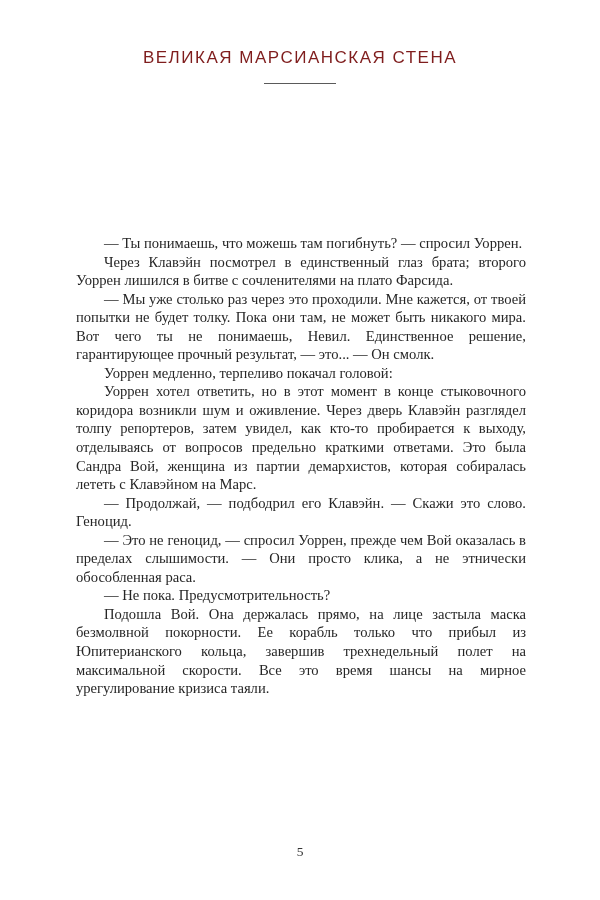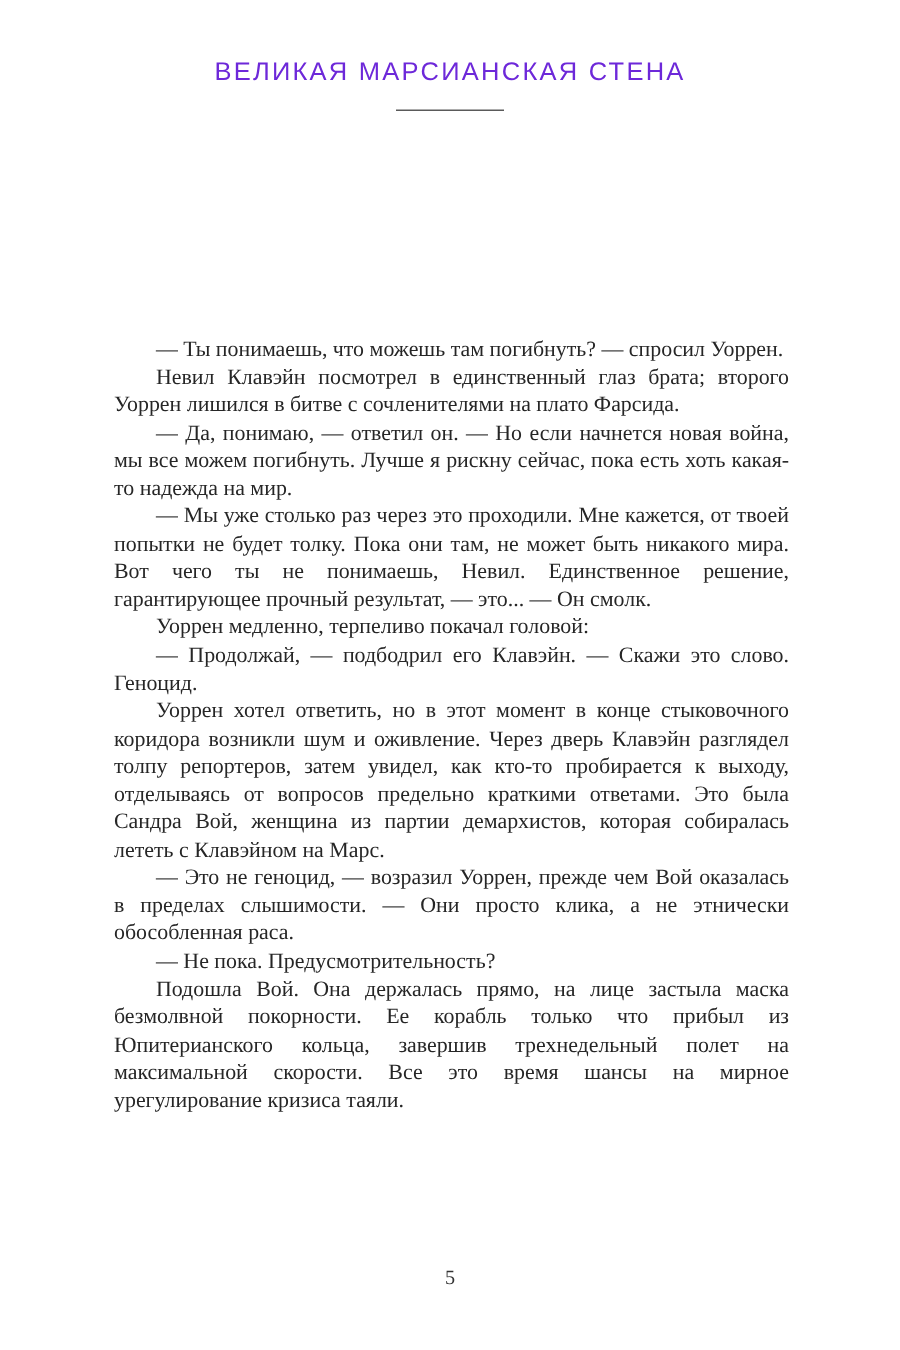--- a/index.html
+++ b/index.html
@@ -10,27 +10,27 @@
   .page {
     position: relative;
     width: 600px;
     height: 900px;
     background: #ffffff;
     overflow: hidden;
     font-family: "Liberation Serif", serif;
     color: #262626;
   }
   .chapter-title {
-    padding-top: 38px;
+    padding-top: 48px;
     text-align: center;
     font-family: "Liberation Sans", sans-serif;
     font-size: 17px;
     font-weight: 400;
     letter-spacing: 1.5px;
-    color: #6d28d9;
+    color: #7f1d1d;
   }
   .title-divider {
     width: 72px;
     height: 1px;
     background: #5a5a5a;
     margin: 15px auto 0 auto;
   }
   .text-block {
     margin: 150px 74px 0 76px;
     font-size: 14.6px;
@@ -58,26 +58,25 @@
 <body>
 
 <div class="page">
 
   <div class="chapter-title">ВЕЛИКАЯ МАРСИАНСКАЯ СТЕНА</div>
 
   <div class="title-divider"></div>
 
   <div class="text-block">
       <p>— Ты понимаешь, что можешь там погибнуть? — спросил Уоррен.</p>
-      <p>Невил Клавэйн посмотрел в единственный глаз брата; второго Уоррен лишился в битве с сочленителями на плато Фарсида.</p>
-      <p>— Да, понимаю, — ответил он. — Но если начнется новая война, мы все можем погибнуть. Лучше я рискну сейчас, пока есть хоть какая-то надежда на мир.</p>
+      <p>Через Клавэйн посмотрел в единственный глаз брата; второго Уоррен лишился в битве с сочленителями на плато Фарсида.</p>
       <p>— Мы уже столько раз через это проходили. Мне кажется, от твоей попытки не будет толку. Пока они там, не может быть никакого мира. Вот чего ты не понимаешь, Невил. Единственное решение, гарантирующее прочный результат, — это... — Он смолк.</p>
       <p>Уоррен медленно, терпеливо покачал головой:</p>
+      <p>Уоррен хотел ответить, но в этот момент в конце стыковочного коридора возникли шум и оживление. Через дверь Клавэйн разглядел толпу репортеров, затем увидел, как кто-то пробирается к выходу, отделываясь от вопросов предельно краткими ответами. Это была Сандра Вой, женщина из партии демархистов, которая собиралась лететь с Клавэйном на Марс.</p>
       <p>— Продолжай, — подбодрил его Клавэйн. — Скажи это слово. Геноцид.</p>
-      <p>Уоррен хотел ответить, но в этот момент в конце стыковочного коридора возникли шум и оживление. Через дверь Клавэйн разглядел толпу репортеров, затем увидел, как кто-то пробирается к выходу, отделываясь от вопросов предельно краткими ответами. Это была Сандра Вой, женщина из партии демархистов, которая собиралась лететь с Клавэйном на Марс.</p>
-      <p>— Это не геноцид, — возразил Уоррен, прежде чем Вой оказалась в пределах слышимости. — Они просто клика, а не этнически обособленная раса.</p>
+      <p>— Это не геноцид, — спросил Уоррен, прежде чем Вой оказалась в пределах слышимости. — Они просто клика, а не этнически обособленная раса.</p>
       <p>— Не пока. Предусмотрительность?</p>
       <p>Подошла Вой. Она держалась прямо, на лице застыла маска безмолвной покорности. Ее корабль только что прибыл из Юпитерианского кольца, завершив трехнедельный полет на максимальной скорости. Все это время шансы на мирное урегулирование кризиса таяли.</p>
     </div>
 
   <div class="page-number">5</div>
 
 </div>
 
 </body></html>

